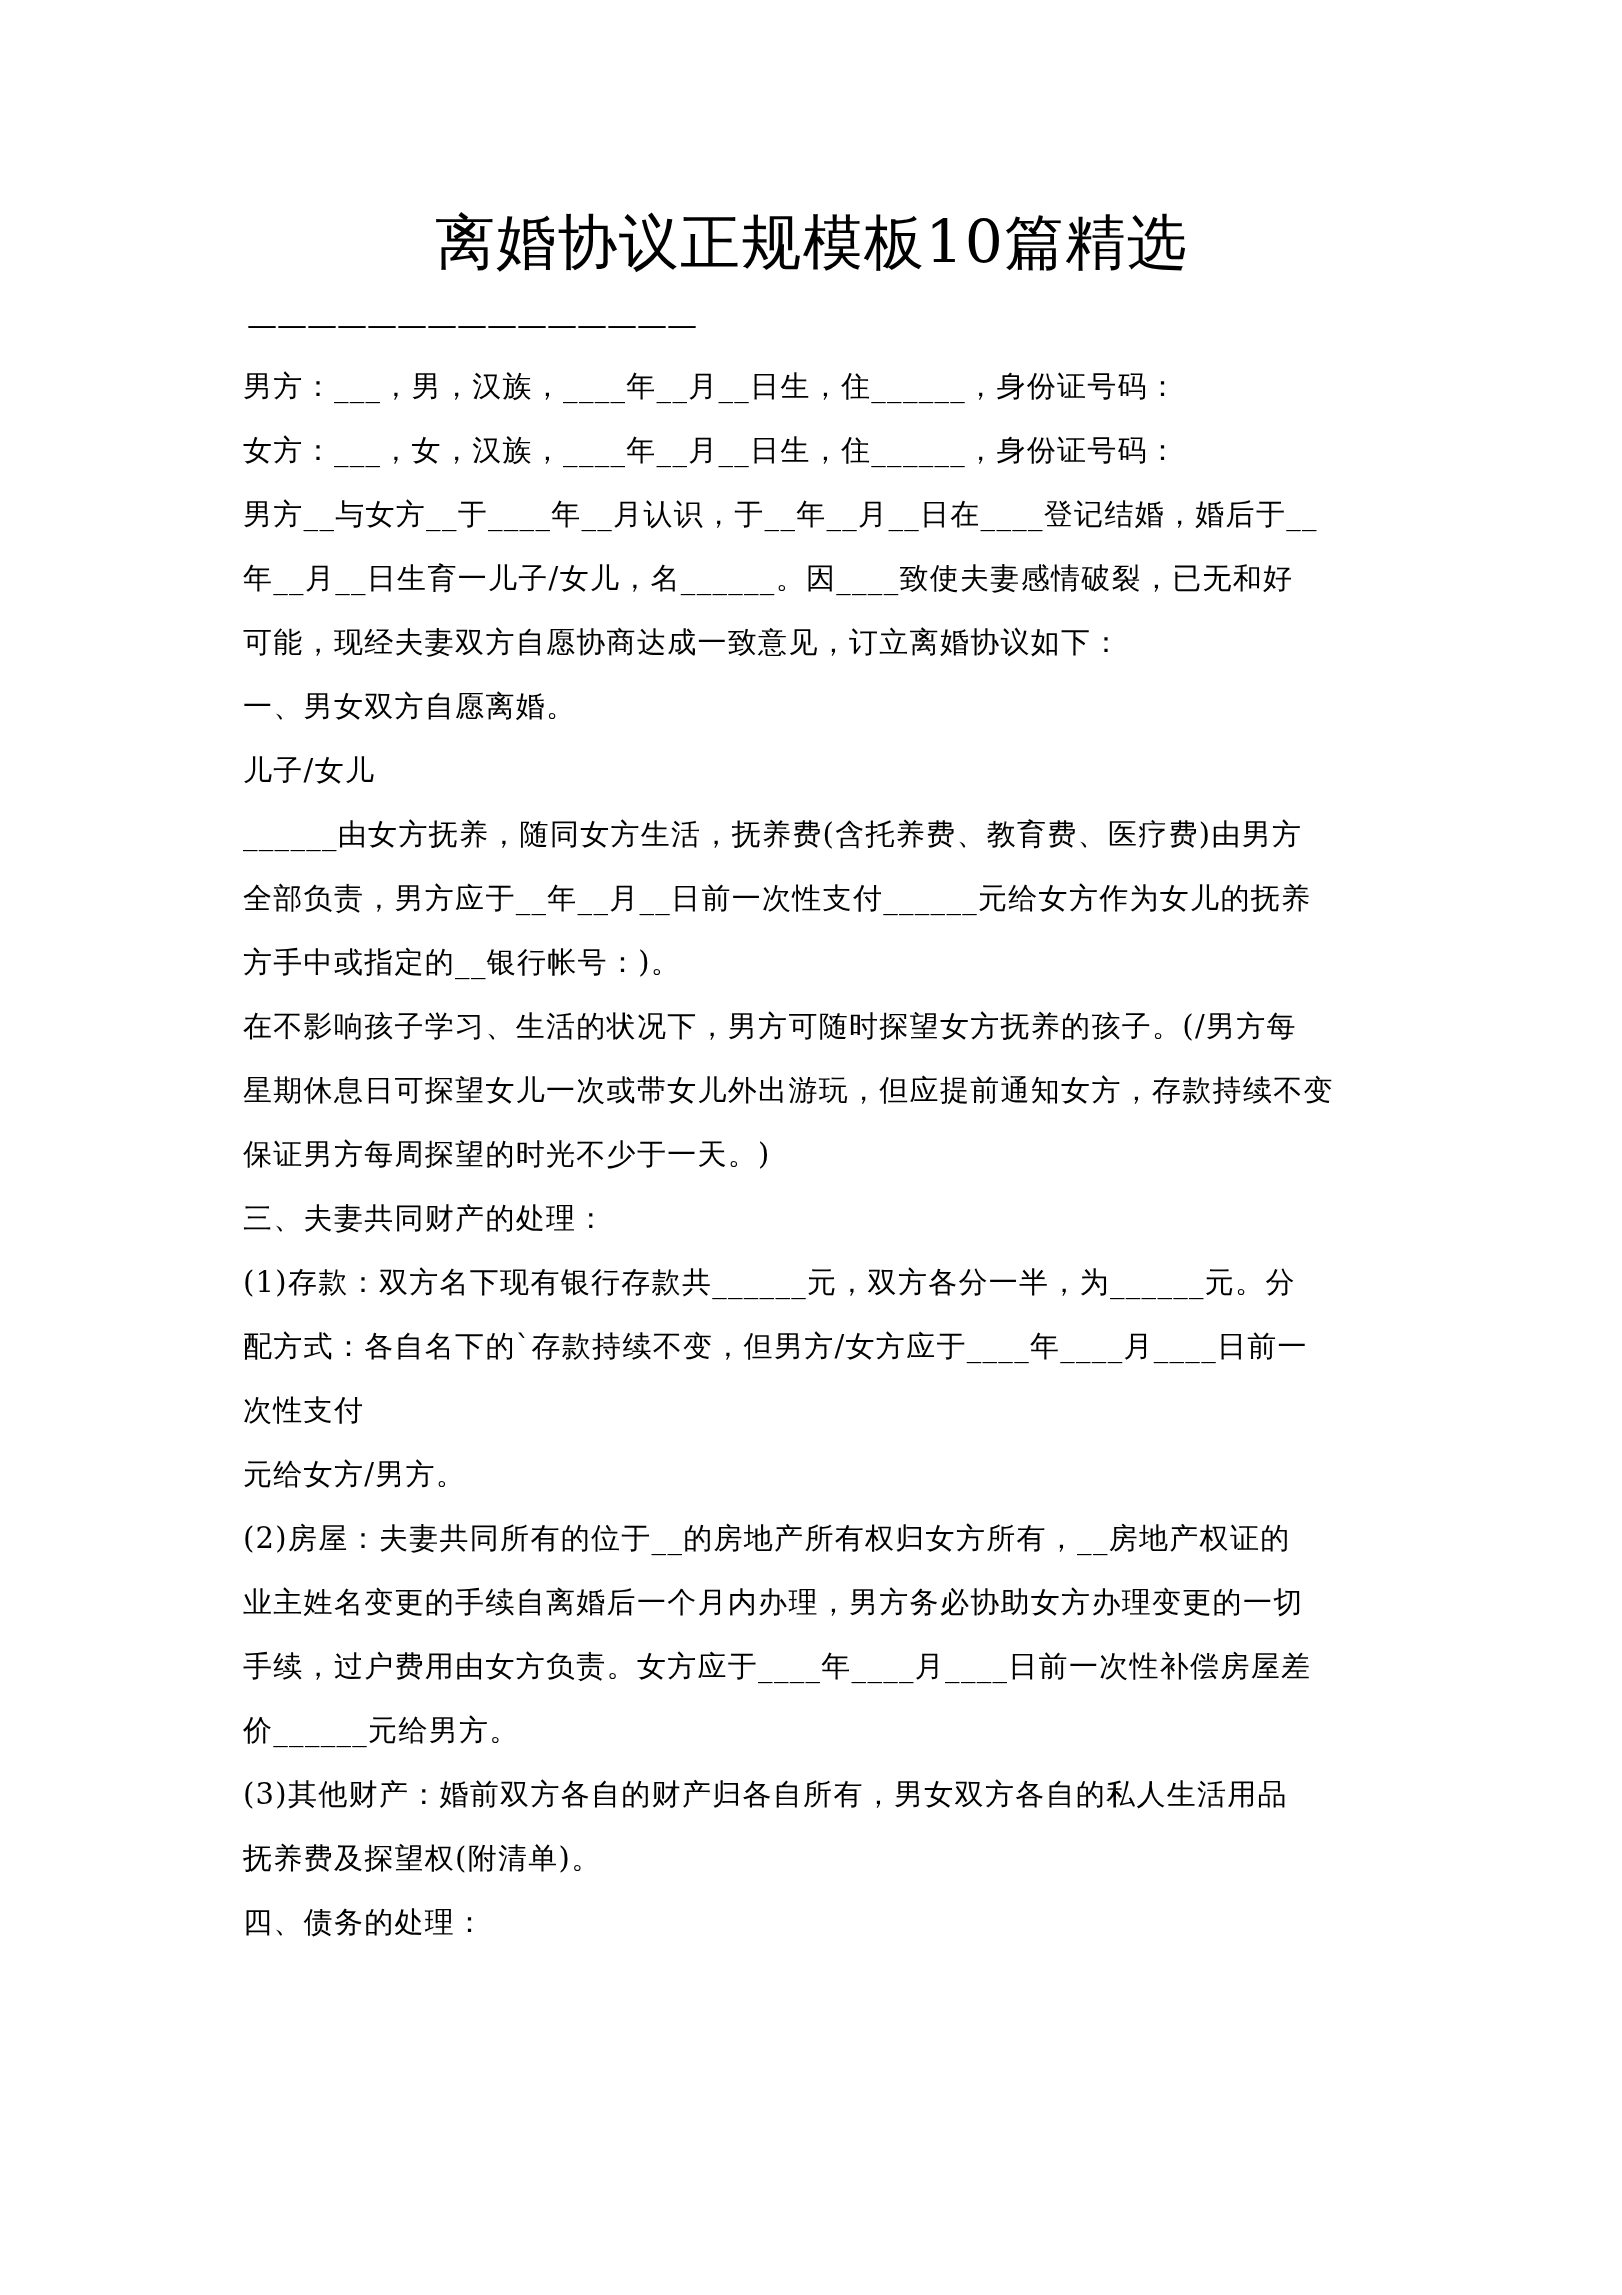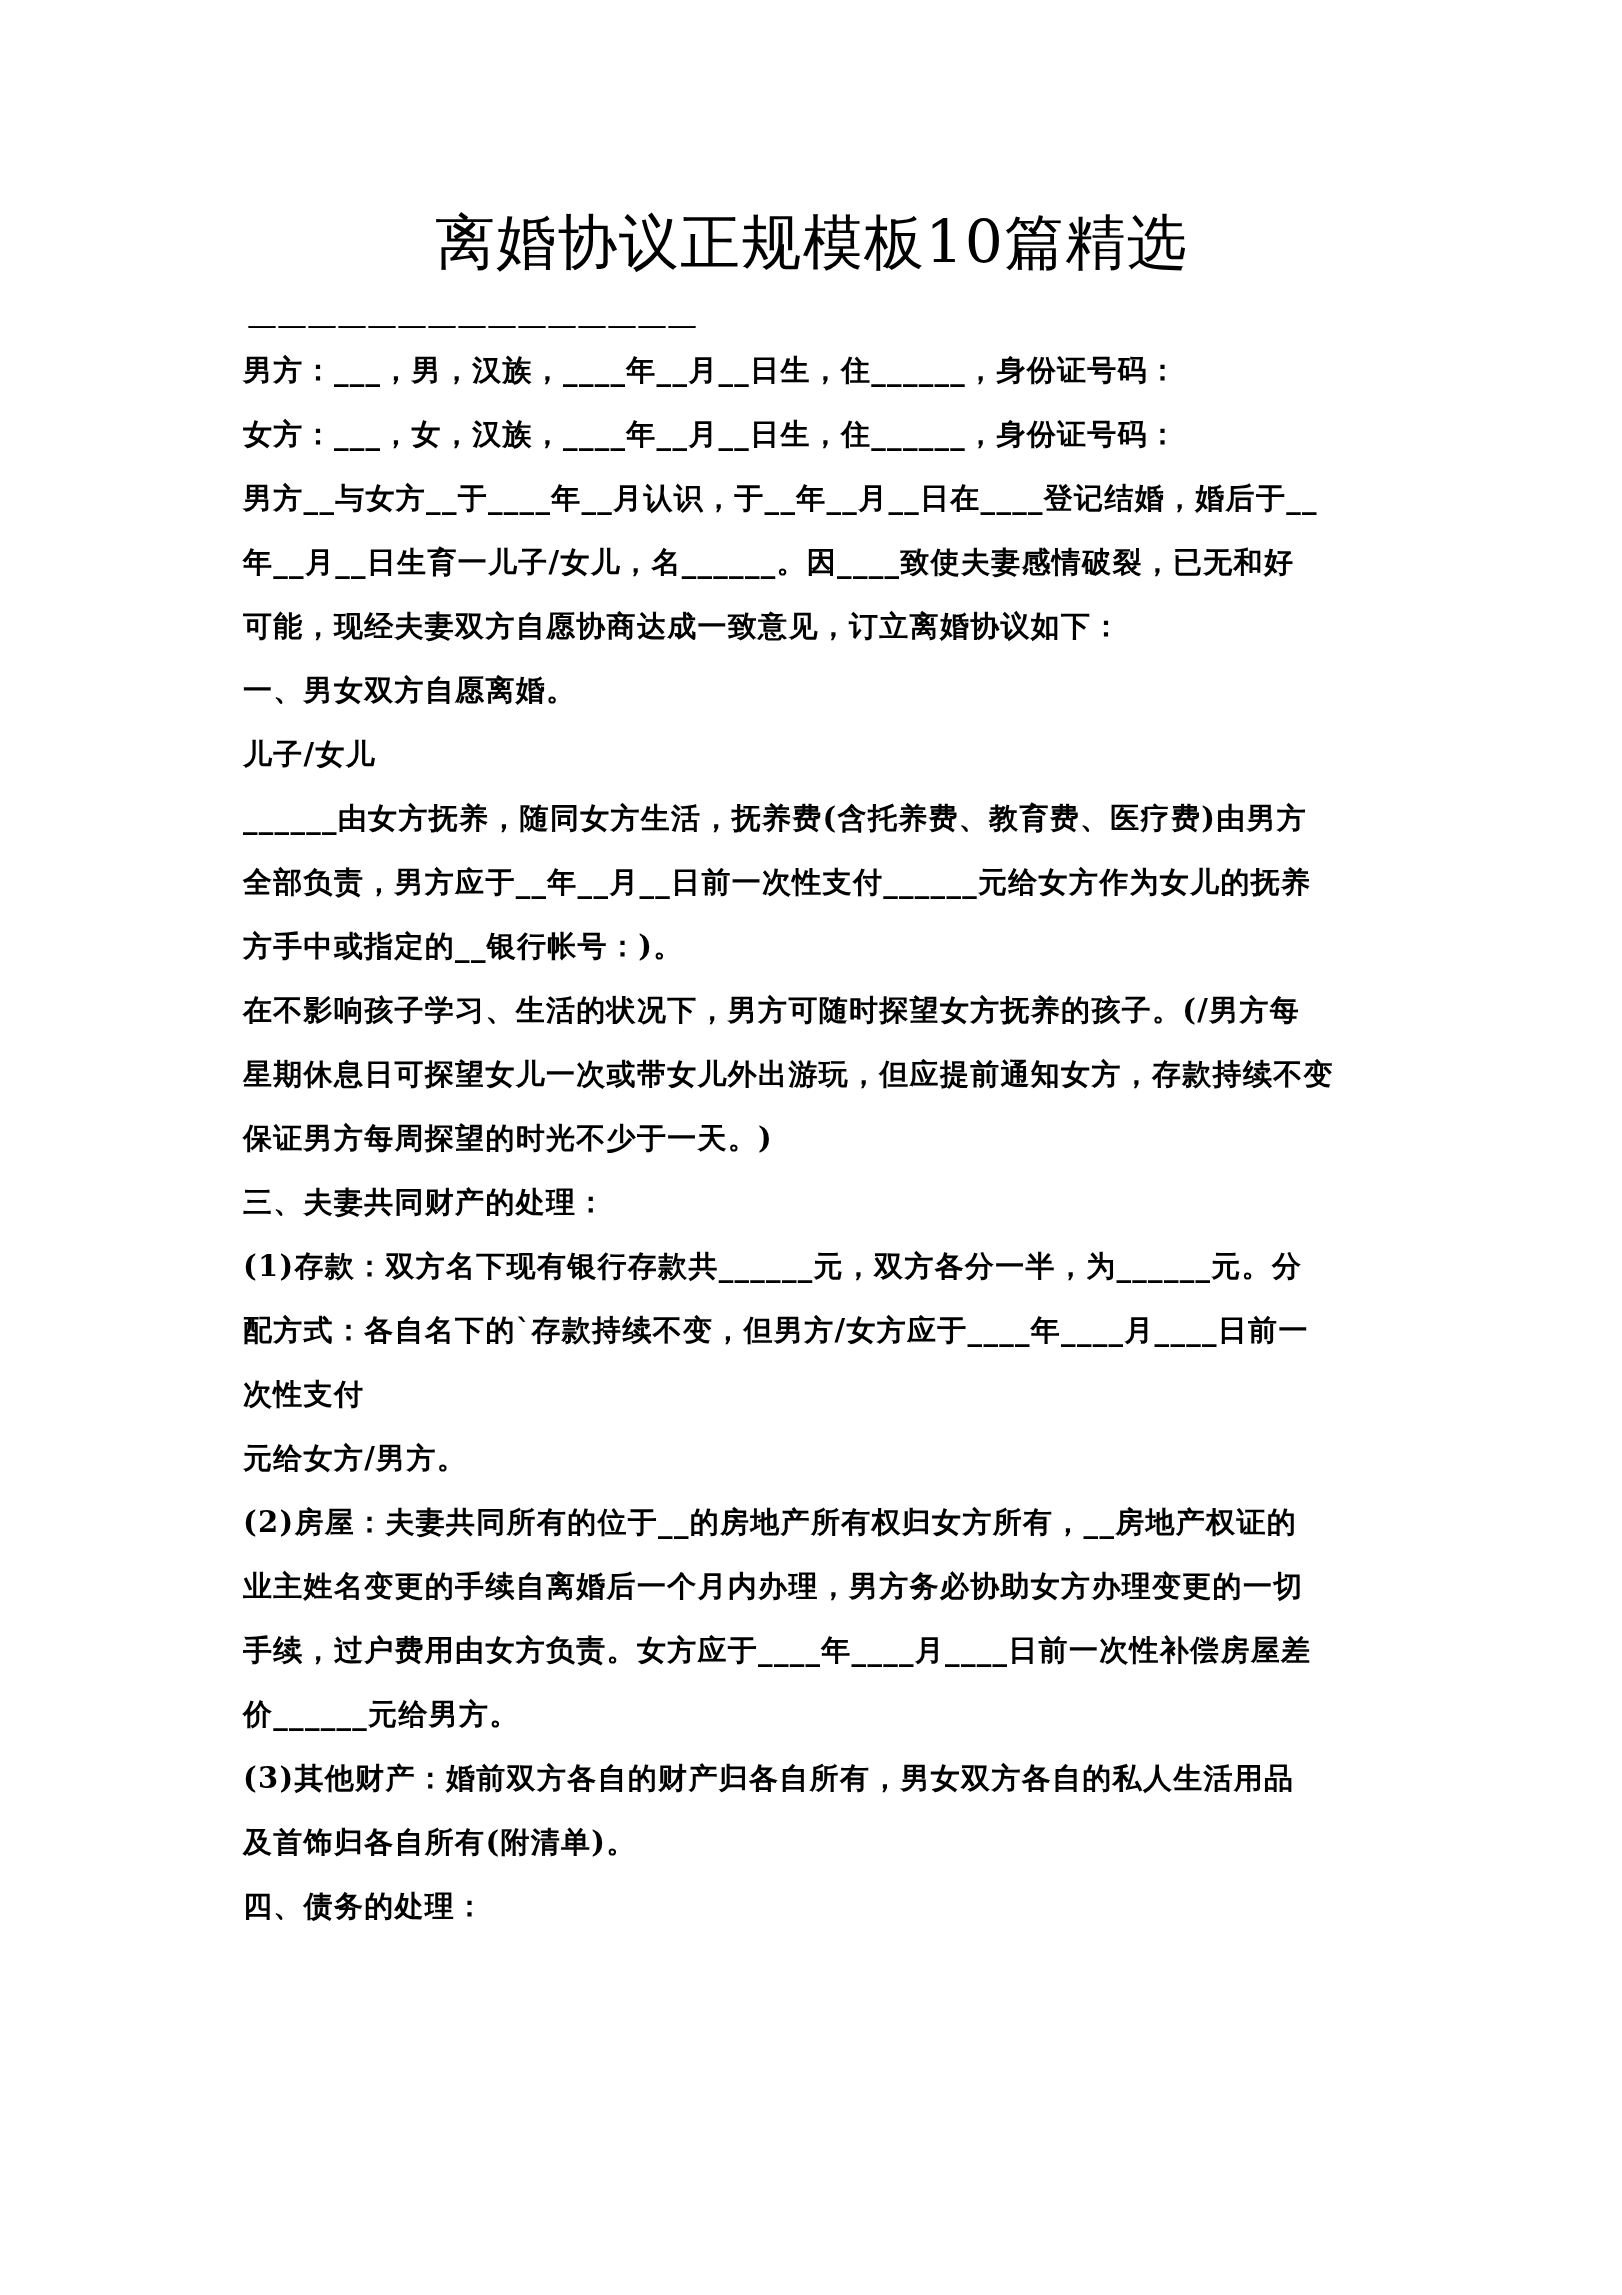--- a/index.html
+++ b/index.html
@@ -40,23 +40,22 @@
     left: 247px;
     top: 308px;
     font-size: 30px;
     line-height: 33px;
     white-space: nowrap;
     letter-spacing: 0;
   }
   .body {
     position: absolute;
     left: 243px;
-    top: 347px;
+    top: 363px;
     width: 1152px;
-    font-weight: bold;
   }
   .line {
     font-size: 29px;
     height: 64px;
     line-height: 46px;
     white-space: nowrap;
     letter-spacing: 1.3px;
   }
 </style>
 </head>
@@ -83,17 +82,17 @@
     <div class="line">三、夫妻共同财产的处理：</div>
     <div class="line">(1)存款：双方名下现有银行存款共______元，双方各分一半，为______元。分</div>
     <div class="line">配方式：各自名下的`存款持续不变，但男方/女方应于____年____月____日前一</div>
     <div class="line">次性支付</div>
     <div class="line">元给女方/男方。</div>
     <div class="line">(2)房屋：夫妻共同所有的位于__的房地产所有权归女方所有，__房地产权证的</div>
     <div class="line">业主姓名变更的手续自离婚后一个月内办理，男方务必协助女方办理变更的一切</div>
     <div class="line">手续，过户费用由女方负责。女方应于____年____月____日前一次性补偿房屋差</div>
     <div class="line">价______元给男方。</div>
     <div class="line">(3)其他财产：婚前双方各自的财产归各自所有，男女双方各自的私人生活用品</div>
-    <div class="line">及首饰归各自所有(附清单)。</div>
+    <div class="line">抚养费及探望权(附清单)。</div>
     <div class="line">四、债务的处理：</div>
   </div>
 </div>
 
 
 </body></html>

